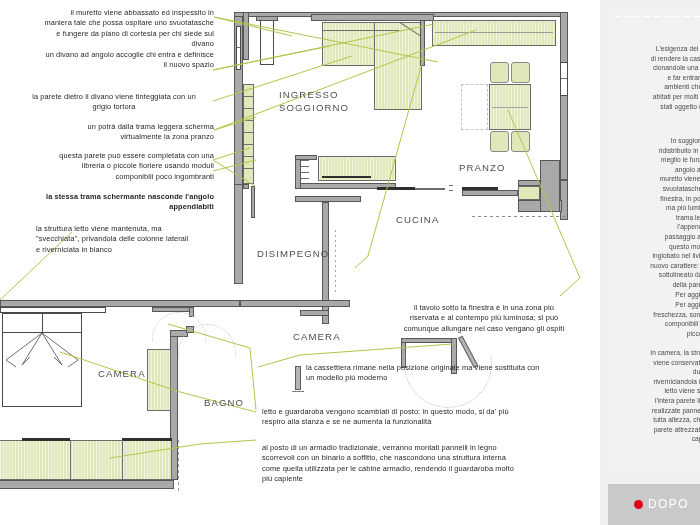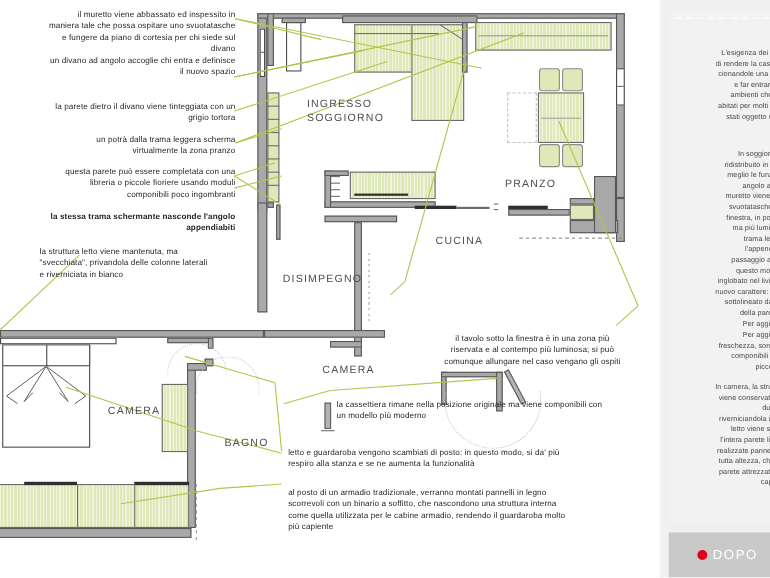--- a/index.html
+++ b/index.html
@@ -247,36 +247,36 @@
     <div class="room" style="left:293px;top:330px;">CAMERA</div>
     <div class="room" style="left:98px;top:367px;">CAMERA</div>
     <div class="room" style="left:204px;top:396px;">BAGNO</div>
 
     <div class="note r" style="left:24px;top:8px;width:190px;">il muretto viene abbassato ed inspessito in
 maniera tale che possa ospitare uno svuotatasche
 e fungere da piano di cortesia per chi siede sul
 divano</div>
     <div class="note r" style="left:14px;top:50px;width:200px;">un divano ad angolo accoglie chi entra e definisce
 il nuovo spazio</div>
-    <div class="note r" style="left:14px;top:92px;width:200px;">la parete dietro il divano viene tinteggiata con un
+    <div class="note r" style="left:14px;top:92px;width:200px;text-align:center;">la parete dietro il divano viene tinteggiata con un
 grigio tortora</div>
     <div class="note r" style="left:34px;top:122px;width:180px;">un potrà dalla trama leggera scherma
 virtualmente la zona pranzo</div>
     <div class="note r" style="left:24px;top:151px;width:190px;">questa parete può essere completata con una
 libreria o piccole fioriere usando moduli
 componibili poco ingombranti</div>
     <div class="note r" style="left:34px;top:192px;width:180px;font-weight:bold;">la stessa trama schermante nasconde l'angolo
 appendiabiti</div>
     <div class="note l" style="left:36px;top:224px;width:200px;">la struttura letto viene mantenuta, ma
 "svecchiata", privandola delle colonne laterali
 e riverniciata in bianco</div>
     <div class="note c" style="left:386px;top:303px;width:196px;">il tavolo sotto la finestra è in una zona più
 riservata e al contempo più luminosa; si può
 comunque allungare nel caso vengano gli ospiti</div>
-    <div class="note l" style="left:306px;top:363px;width:270px;">la cassettiera rimane nella posizione originale ma viene componibili con
+    <div class="note l" style="left:306px;top:363px;width:270px;">la cassettiera rimane nella posizione originale ma viene sostituita con
 un modello più moderno</div>
     <div class="note l" style="left:262px;top:407px;width:300px;">letto e guardaroba vengono scambiati di posto: in questo modo, si da' più
 respiro alla stanza e se ne aumenta la funzionalità</div>
     <div class="note l" style="left:262px;top:443px;width:300px;">al posto di un armadio tradizionale, verranno montati pannelli in legno
 scorrevoli con un binario a soffitto, che nascondono una struttura interna
 come quella utilizzata per le cabine armadio, rendendo il guardaroba molto
 più capiente</div>
 
   </div>
 

